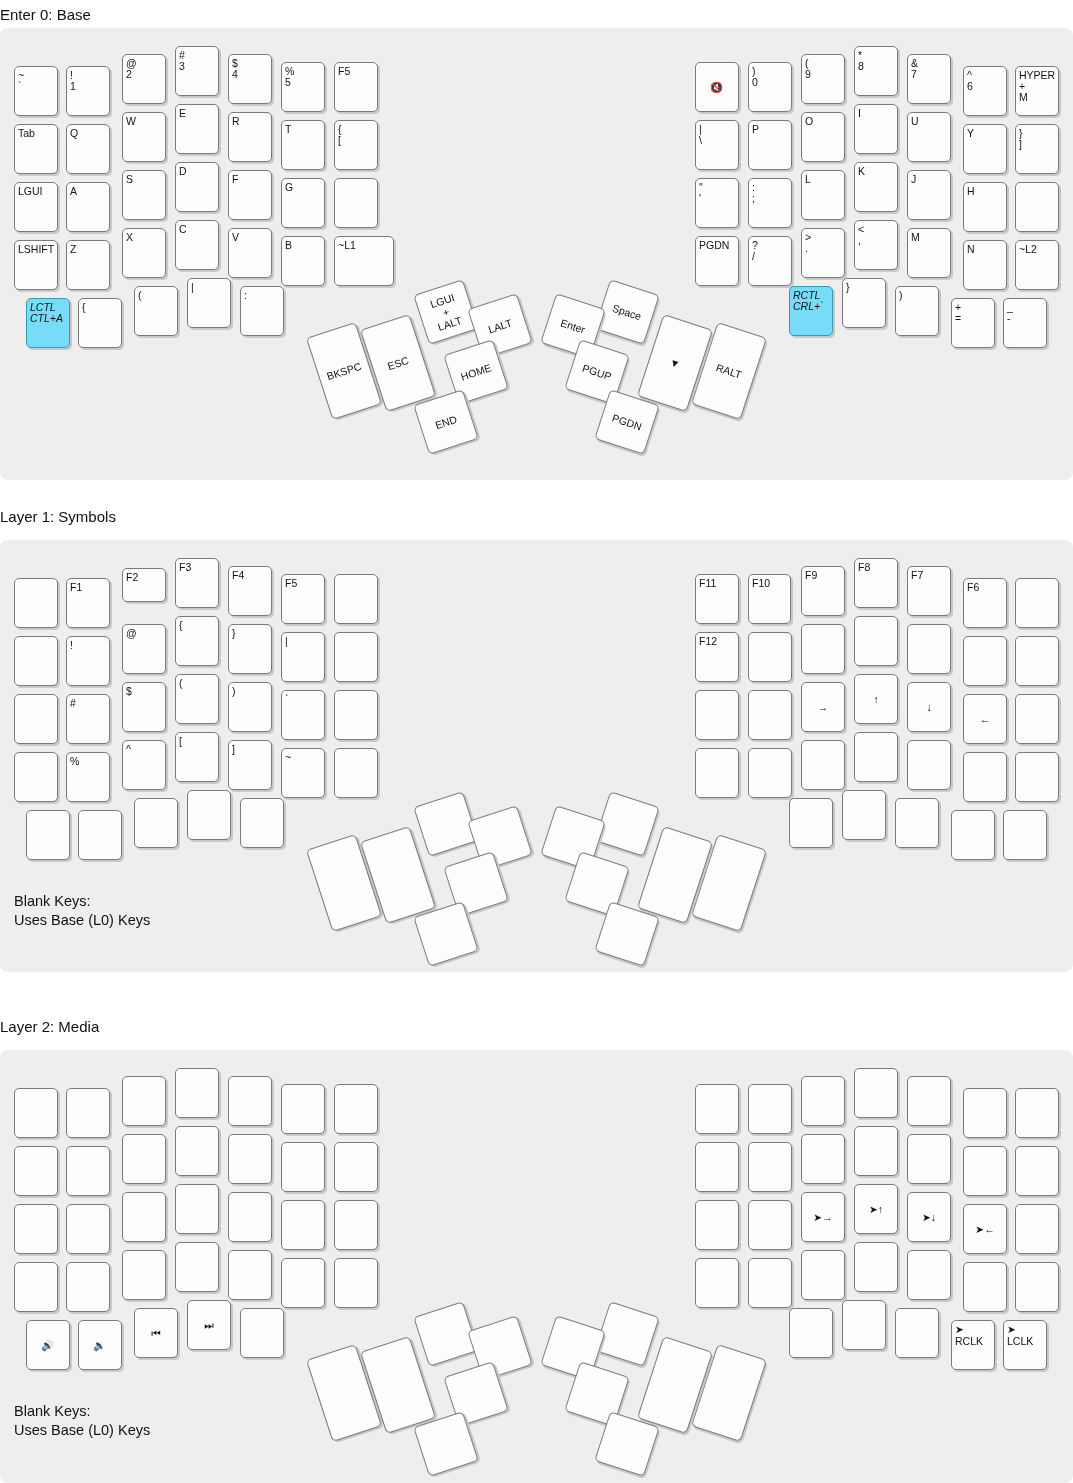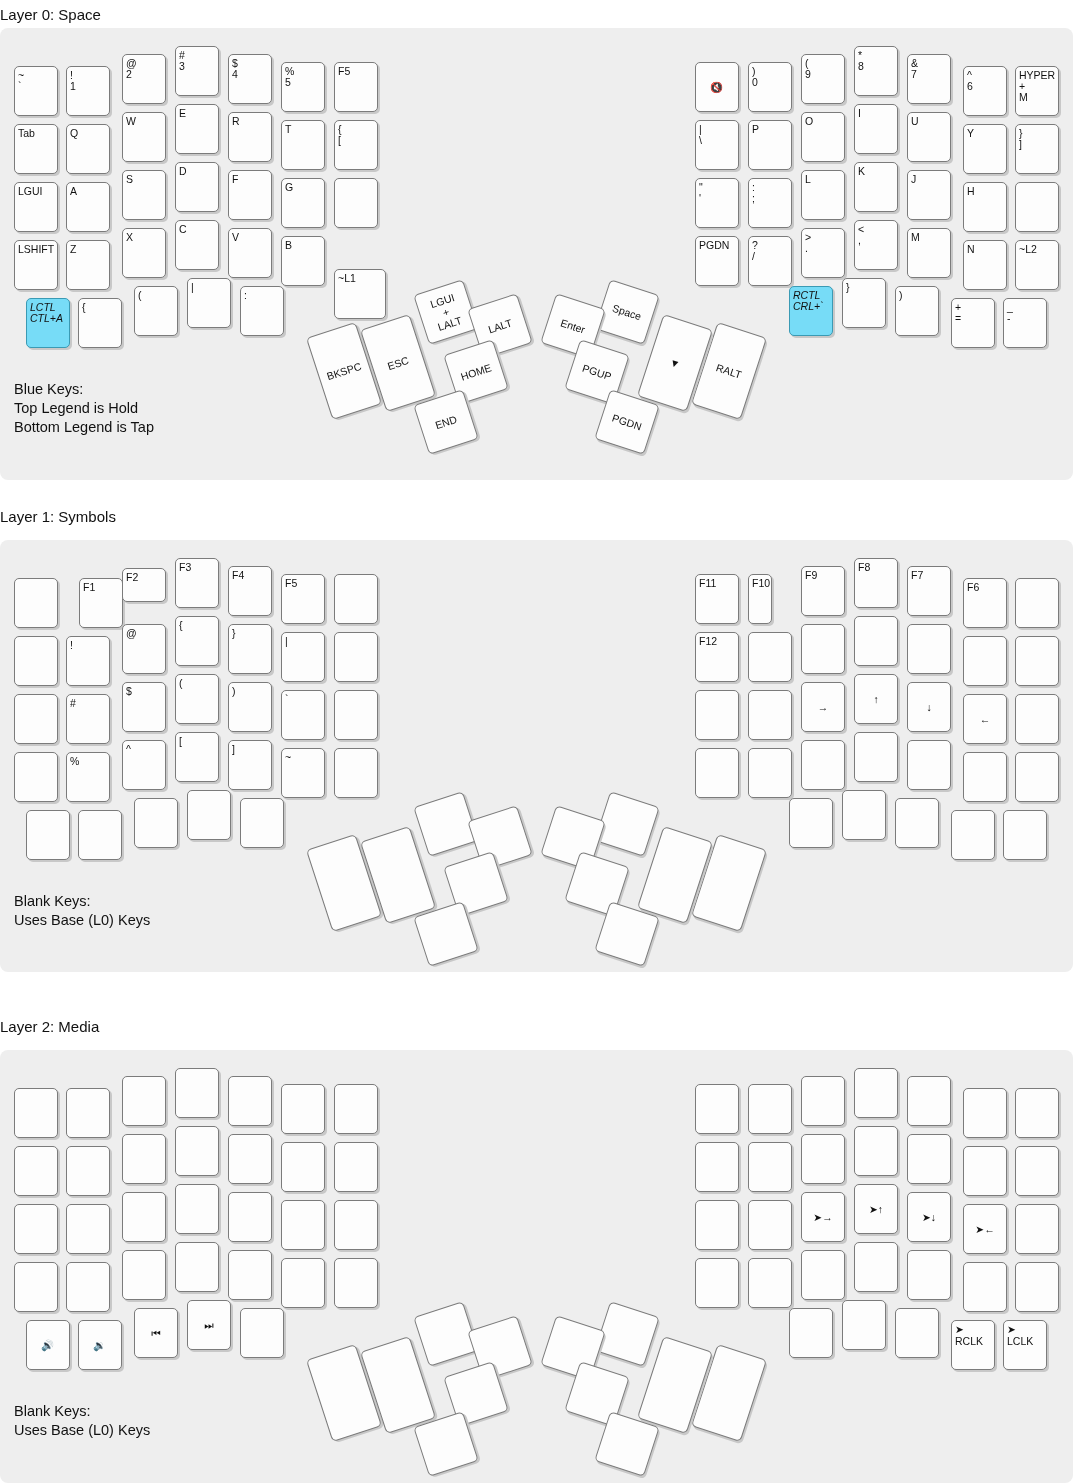--- a/index.html
+++ b/index.html
@@ -27,21 +27,21 @@
   .key.center{display:flex;align-items:center;justify-content:center;}
   .key.center .lg{position:static;text-align:center;}
   .note{position:absolute;font-size:14.5px;color:#111;line-height:19px;white-space:pre;}
   .thumb{transform-origin:center center;}
 </style>
 </head>
 <body>
 
 <div class="page">
 
-  <div class="layer-title" style="position:absolute;left:0;top:6px;">Layer 0: Space</div>
+  <div class="layer-title" style="position:absolute;left:0;top:6px;">Enter 0: Base</div>
   <div class="layer-panel" id="panel0" style="left:0;top:28px;width:1073px;height:452px;">
     <div class="kb" id="kb0">
         <div class="key" style="left: 14px; top: 38px; width: 44px; height: 50px;">
           <span class="lg t1">~</span>
           <span class="lg t2">`</span>
         </div>
         <div class="key" style="left: 66px; top: 38px; width: 44px; height: 50px;">
           <span class="lg t1">!</span>
           <span class="lg t2">1</span>
         </div>
@@ -116,21 +116,21 @@
         </div>
         <div class="key" style="left: 175px; top: 192px; width: 44px; height: 50px;">
           <span class="lg t1">C</span>
         </div>
         <div class="key" style="left: 228px; top: 200px; width: 44px; height: 50px;">
           <span class="lg t1">V</span>
         </div>
         <div class="key" style="left: 281px; top: 208px; width: 44px; height: 50px;">
           <span class="lg t1">B</span>
         </div>
-        <div class="key" style="left: 334px; top: 208px; width: 52px; height: 50px; margin-top: 33px;">
+        <div class="key" style="left: 334px; top: 208px; width: 60px; height: 50px;">
           <span class="lg t1">~L1</span>
         </div>
         <div class="key blue" style="left: 26px; top: 270px; width: 44px; height: 50px;">
           <span class="lg t1">LCTL</span>
           <span class="lg t2">CTL+A</span>
         </div>
         <div class="key" style="left: 78px; top: 270px; width: 44px; height: 50px;">
           <span class="lg t1">{</span>
         </div>
         <div class="key" style="left: 134px; top: 258px; width: 44px; height: 50px;">
@@ -288,30 +288,27 @@
         <div class="key center thumb" style="left: 547px; top: 272px; width: 52px; height: 52px; transform: rotate(18deg);">
           <span class="lg">Enter</span>
         </div>
         <div class="key center thumb" style="left: 571px; top: 318px; width: 52px; height: 52px; transform: rotate(18deg);">
           <span class="lg">PGUP</span>
         </div>
         <div class="key center thumb" style="left: 601px; top: 368px; width: 52px; height: 52px; transform: rotate(18deg);">
           <span class="lg">PGDN</span>
         </div>
       </div>
-    <div class="note" style="left:14px;top:352px;">Blue Keys:
-Top Legend is Hold
-Bottom Legend is Tap</div>
   </div>
 
   <div class="layer-title" style="position:absolute;left:0;top:508px;">Layer 1: Symbols</div>
   <div class="layer-panel" id="panel1" style="left:0;top:540px;width:1073px;height:432px;">
     <div class="kb" id="kb1">
         <div class="key" style="left: 14px; top: 38px; width: 44px; height: 50px;"></div>
-        <div class="key" style="left: 66px; top: 38px; width: 44px; height: 50px; margin-left: 13px;">
+        <div class="key" style="left: 66px; top: 38px; width: 44px; height: 50px;">
           <span class="lg t1">F1</span>
         </div>
         <div class="key" style="left: 122px; top: 28px; width: 44px; height: 34px; text-align: center;">
           <span class="lg t1">F2</span>
         </div>
         <div class="key" style="left: 175px; top: 18px; width: 44px; height: 50px;">
           <span class="lg t1">F3</span>
         </div>
         <div class="key" style="left: 228px; top: 26px; width: 44px; height: 50px;">
           <span class="lg t1">F4</span>
@@ -382,21 +379,21 @@
         </div>
         <div class="key" style="left: 907px; top: 26px; width: 44px; height: 50px;">
           <span class="lg t1">F7</span>
         </div>
         <div class="key" style="left: 854px; top: 18px; width: 44px; height: 50px;">
           <span class="lg t1">F8</span>
         </div>
         <div class="key" style="left: 801px; top: 26px; width: 44px; height: 50px;">
           <span class="lg t1">F9</span>
         </div>
-        <div class="key" style="left: 748px; top: 34px; width: 24px; height: 50px;">
+        <div class="key" style="left: 748px; top: 34px; width: 43px; height: 50px;">
           <span class="lg t1">F10</span>
         </div>
         <div class="key" style="left: 695px; top: 34px; width: 44px; height: 50px;">
           <span class="lg t1">F11</span>
         </div>
         <div class="key" style="left: 1015px; top: 96px; width: 44px; height: 50px;"></div>
         <div class="key" style="left: 963px; top: 96px; width: 44px; height: 50px;"></div>
         <div class="key" style="left: 907px; top: 84px; width: 44px; height: 50px;"></div>
         <div class="key" style="left: 854px; top: 76px; width: 44px; height: 50px;"></div>
         <div class="key" style="left: 801px; top: 84px; width: 44px; height: 50px;"></div>

